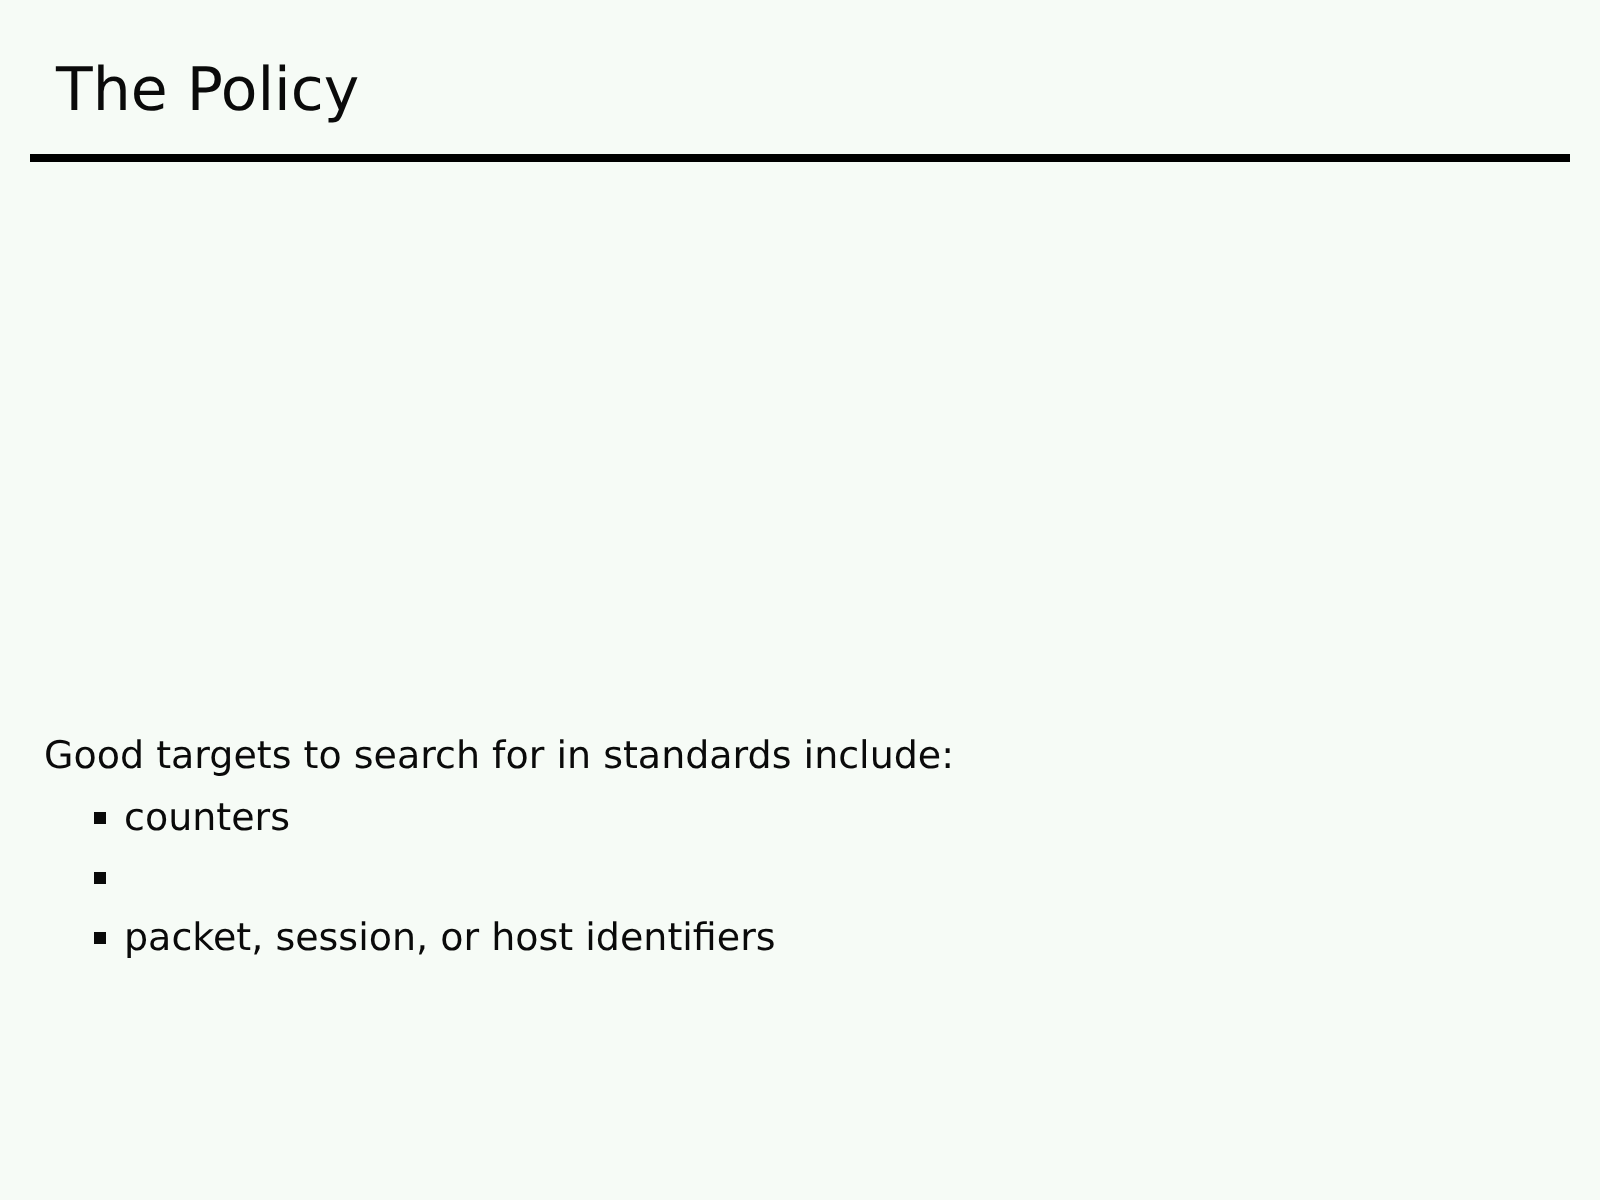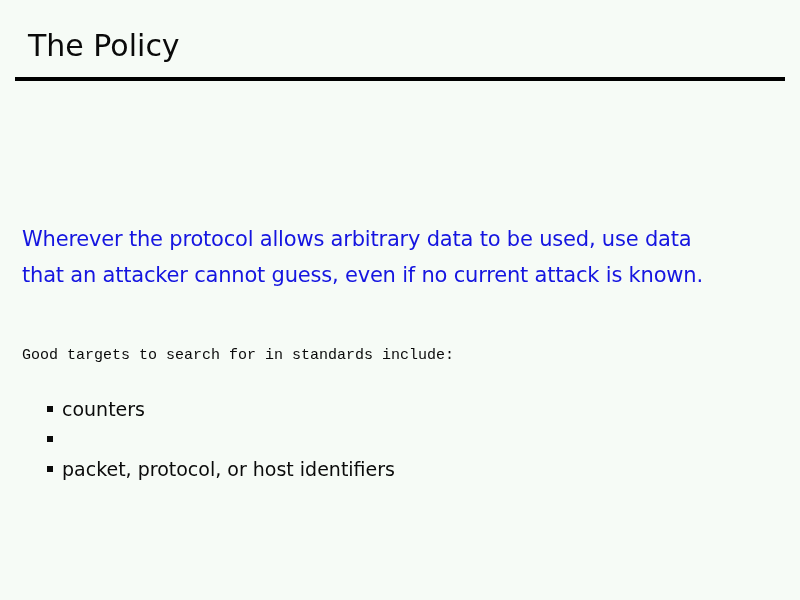--- a/index.html
+++ b/index.html
@@ -43,25 +43,24 @@
     top: 221px;
     font-size: 21px;
     line-height: 36px;
     letter-spacing: -0.2px;
     color: #1515e0;
     white-space: nowrap;
   }
   .targets-heading {
     position: absolute;
     left: 22px;
-    top: 344px;
-    font-size: 15px;
+    top: 366px;
+    font-size: 19px;
     line-height: 24px;
     white-space: nowrap;
-    font-family: Liberation Mono, monospace;
   }
   .targets-list {
     position: absolute;
     left: 47px;
     top: 394px;
     margin: 0;
     padding: 0;
     list-style: none;
   }
   .targets-list li {
@@ -84,34 +83,30 @@
 </style>
 </head>
 <body>
 
 <div class="slide">
 
   <h1 class="slide-title">The Policy</h1>
 
   <div class="title-underline"></div>
 
-  <div class="policy-statement">
-    <div>Wherever the protocol allows arbitrary data to be used, use data</div>
-    <div>that an attacker cannot guess, even if no current attack is known.</div>
-  </div>
 
   <div class="targets-heading">Good targets to search for in standards include:</div>
 
   <ul class="targets-list">
     <li>
       <span class="bullet"></span>
       <span>counters</span>
     </li>
     <li>
       <span class="bullet"></span>
     </li>
     <li>
       <span class="bullet"></span>
-      <span>packet, protocol, or host identifiers</span>
+      <span>packet, session, or host identifiers</span>
     </li>
   </ul>
 
 </div>
 
 </body></html>

